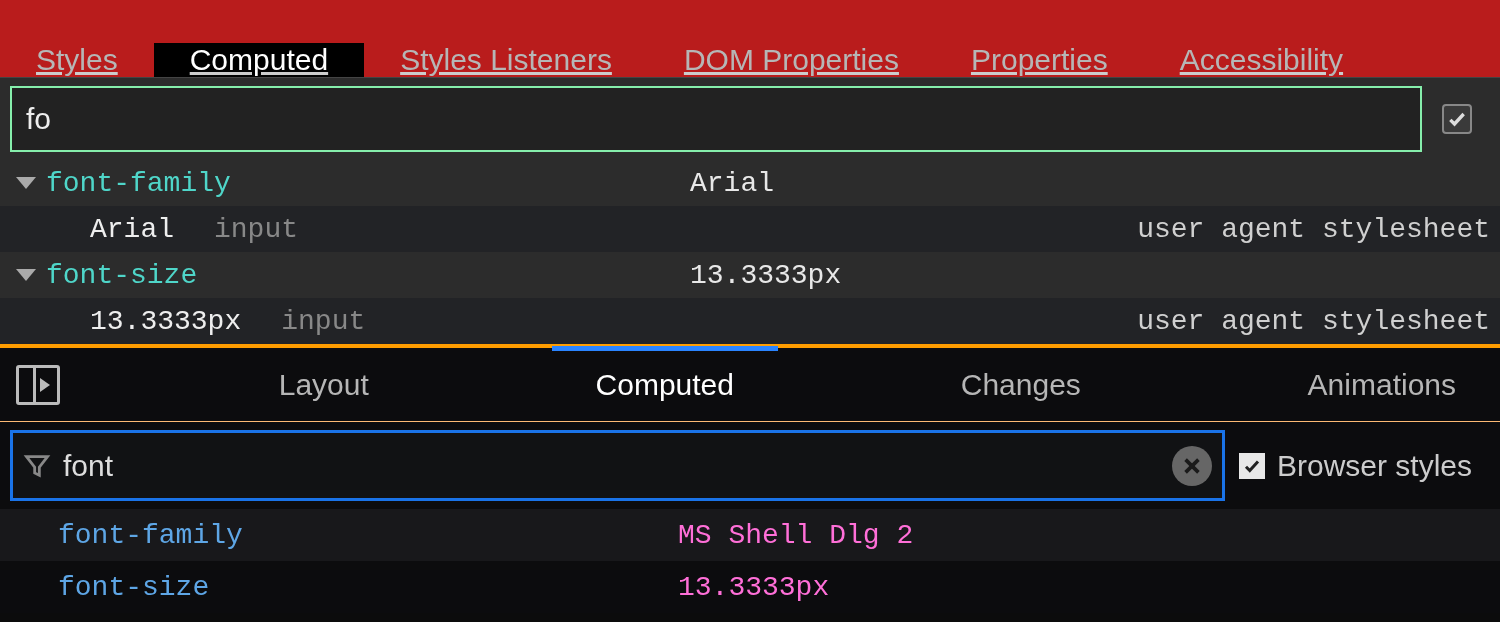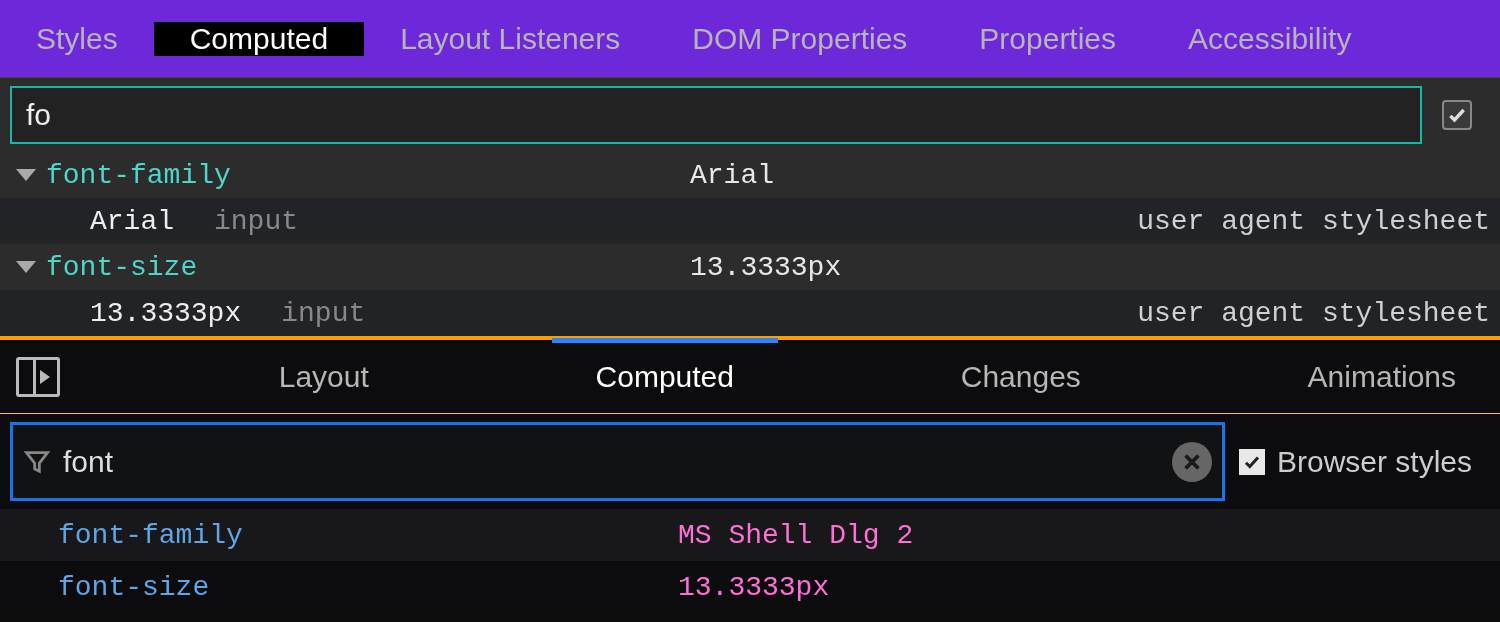--- a/index.html
+++ b/index.html
@@ -13,24 +13,25 @@
   }
   .mono { font-family: "Consolas", "Menlo", "Courier New", monospace; }
 
   
   .top-panel {
     background: #2c2c2c;
     border-bottom: 4px solid #ff9d00;
   }
   .top-tabbar {
     display: flex;
-    align-items: center;
+    align-items: flex-end;
     height: 78px;
-    background: #6d28d9;
+    background: #b91c1c;
     border-bottom: 1px solid #444;
+    text-decoration: underline;
   }
   .top-tabbar .tab {
     display: flex;
     align-items: center;
     padding: 0 36px;
     font-size: 30px;
     color: #b6b6b6;
     cursor: pointer;
     white-space: nowrap;
   }
@@ -40,23 +41,23 @@
   }
 
   .filter-row {
     display: flex;
     align-items: center;
     padding: 8px 10px;
     gap: 20px;
   }
   .filter-input {
     flex: 1;
-    height: 58px;
+    height: 66px;
     background: #222;
-    border: 2px solid #14b8a6;
+    border: 2px solid #86efac;
     color: #eee;
     font-size: 30px;
     padding: 0 14px;
     outline: none;
     font-family: inherit;
   }
   .checkbox-wrap {
     display: flex;
     align-items: center;
     gap: 14px;
@@ -165,21 +166,21 @@
   }
 
   .bottom-filter-row {
     display: flex;
     align-items: center;
     padding: 8px 10px;
     gap: 14px;
   }
   .bottom-filter-box {
     flex: 1;
-    height: 79px;
+    height: 71px;
     border: 3px solid #1a73e8;
     background: #111214;
     display: flex;
     align-items: center;
     padding: 0 10px;
     gap: 12px;
   }
   .filter-icon-funnel {
     width: 28px; height: 28px;
     color: #888;
@@ -228,21 +229,21 @@
   .bprop-value { position: absolute; left: 678px; color: #ff6fd8; }
 </style>
 </head>
 <body>
 
 <div class="top-panel">
 
   <div class="top-tabbar">
     <div class="tab">Styles</div>
     <div class="tab active">Computed</div>
-    <div class="tab">Layout Listeners</div>
+    <div class="tab">Styles Listeners</div>
     <div class="tab">DOM Properties</div>
     <div class="tab">Properties</div>
     <div class="tab">Accessibility</div>
   </div>
 
   <div class="filter-row">
     <input class="filter-input" value="fo" style="">
     <div class="checkbox-wrap">
       <div class="checkbox">
         <svg viewBox="0 0 24 24" fill="none" stroke="currentColor" stroke-width="4">

